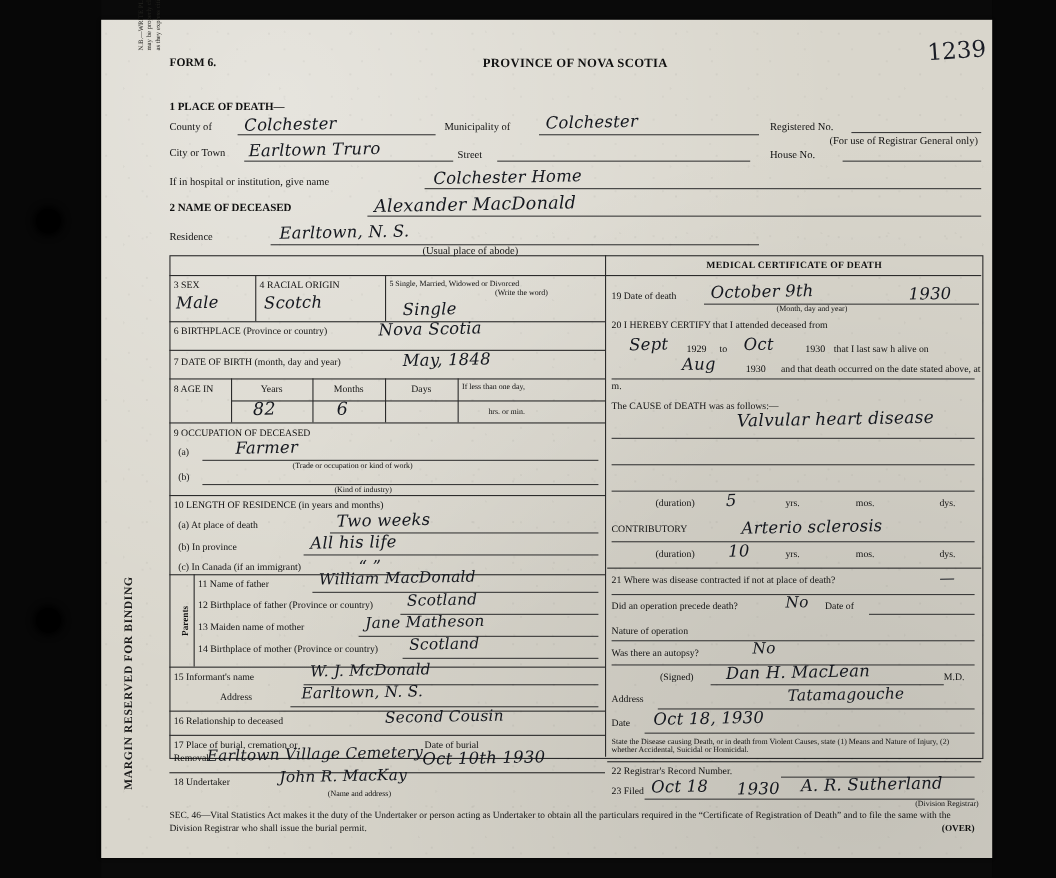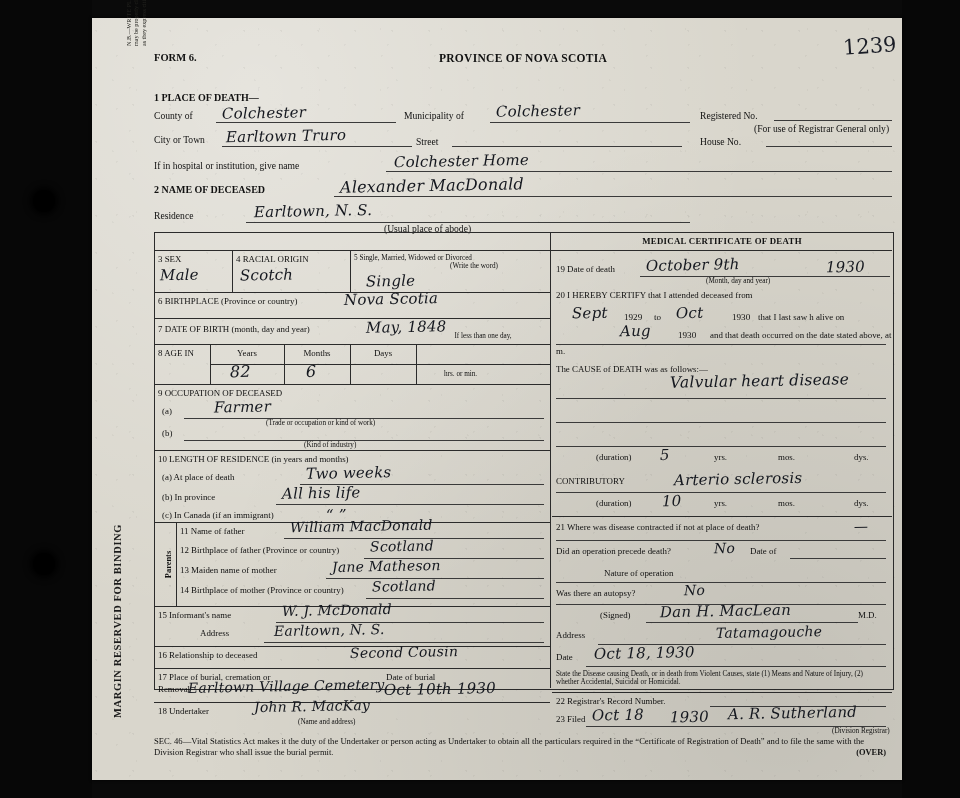--- a/index.html
+++ b/index.html
@@ -171,21 +171,21 @@
       <div class="hrule" style="left:0;top:358px;width:396px;"></div>
       <div class="hrule" style="left:56px;top:338px;width:340px;"></div>
       <div class="vrule" style="left:56px;top:318px;height:40px;"></div>
       <div class="vrule" style="left:130px;top:318px;height:40px;"></div>
       <div class="vrule" style="left:196px;top:318px;height:40px;"></div>
       <div class="vrule" style="left:262px;top:318px;height:40px;"></div>
       <div class="cell celllbl" style="left:4px;top:322px;"><span>8 AGE IN</span></div>
       <div class="cell celllbl ctr" style="left:56px;top:322px;width:74px;">Years</div>
       <div class="cell celllbl ctr" style="left:130px;top:322px;width:66px;">Months</div>
       <div class="cell celllbl ctr" style="left:196px;top:322px;width:66px;">Days</div>
-      <div class="cell subtiny" style="left:266px;top:306px;width:126px;text-align:center;">If less than one day,</div>
+      <div class="cell subtiny" style="left:266px;top:322px;width:126px;">If less than one day,</div>
       <div class="cell subtiny" style="left:290px;top:344px;">hrs.  or  min.</div>
       <div class="cell hand" style="left:76px;top:336px;font-size:16px;">82</div>
       <div class="cell hand" style="left:152px;top:336px;font-size:16px;">6</div>
 
       <div class="hrule" style="left:0;top:424px;width:396px;"></div>
       <div class="cell celllbl" style="left:4px;top:362px;">9 OCCUPATION OF DECEASED</div>
       <div class="cell celllbl" style="left:8px;top:380px;">(a)</div>
       <div class="cell hand" style="left:60px;top:372px;font-size:15px;">Farmer</div>
       <div class="hl" style="left:30px;top:392px;width:360px;"></div>
       <div class="cell subtiny" style="left:112px;top:393px;">(Trade or occupation or kind of work)</div>
@@ -287,21 +287,21 @@
 
       <div class="cell celllbl" style="left:402px;top:496px;width:330px;">21 Where was disease contracted if not at place of death?</div>
       <div class="cell hand" style="left:700px;top:492px;font-size:14px;">—</div>
       <div class="hl" style="left:402px;top:514px;width:330px;"></div>
 
       <div class="cell celllbl" style="left:402px;top:520px;">Did an operation precede death?</div>
       <div class="cell hand" style="left:560px;top:514px;font-size:14px;">No</div>
       <div class="cell celllbl" style="left:596px;top:520px;">Date of</div>
       <div class="hl" style="left:636px;top:532px;width:96px;"></div>
 
-      <div class="cell celllbl" style="left:402px;top:542px;margin-left:48px;">Nature of operation</div>
+      <div class="cell celllbl" style="left:402px;top:542px;">Nature of operation</div>
       <div class="hl" style="left:402px;top:556px;width:330px;"></div>
 
       <div class="cell celllbl" style="left:402px;top:562px;">Was there an autopsy?</div>
       <div class="cell hand" style="left:530px;top:556px;font-size:14px;">No</div>
       <div class="hl" style="left:402px;top:578px;width:330px;"></div>
 
       <div class="cell celllbl" style="left:446px;top:584px;">(Signed)</div>
       <div class="cell hand" style="left:506px;top:576px;font-size:15px;">Dan H. MacLean</div>
       <div class="cell celllbl" style="left:704px;top:584px;">M.D.</div>
       <div class="hl" style="left:492px;top:596px;width:212px;"></div>

